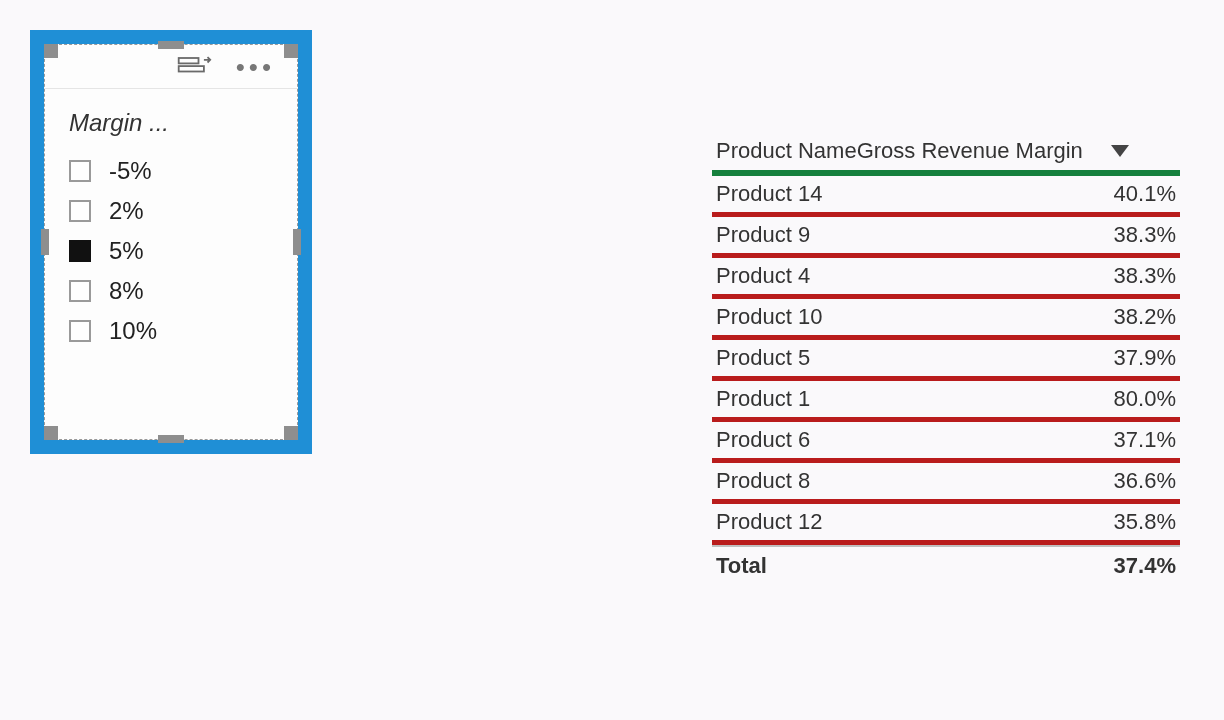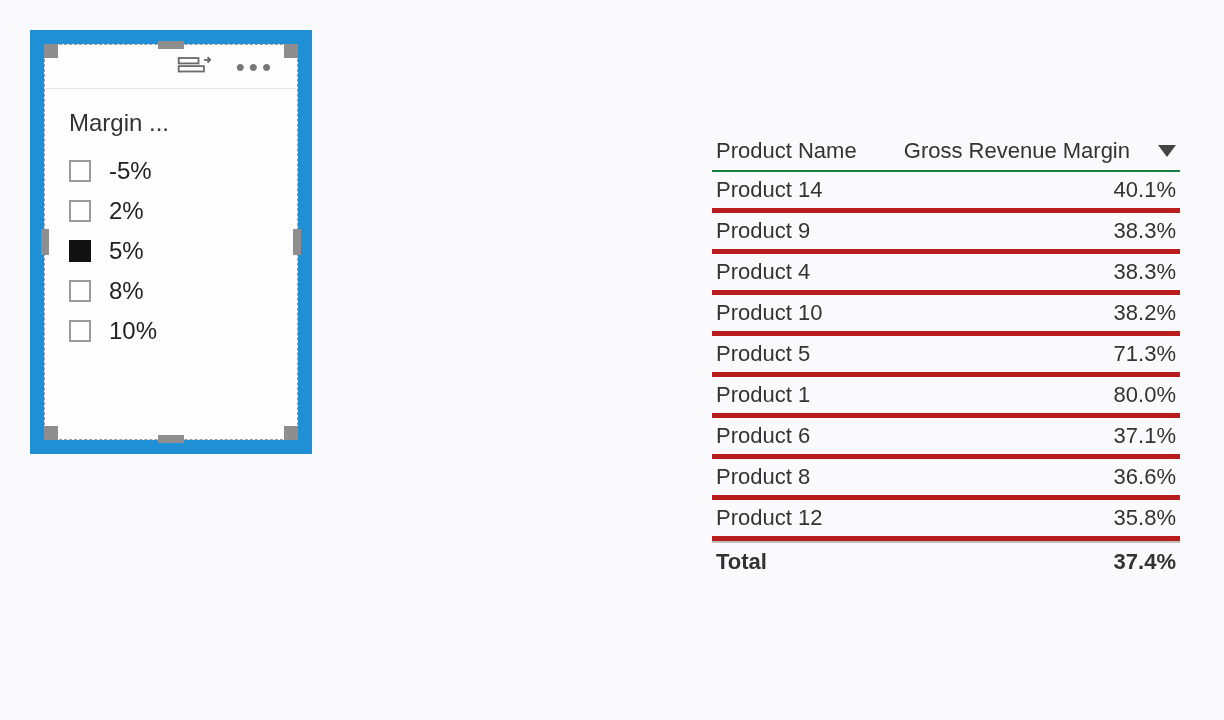--- a/index.html
+++ b/index.html
@@ -73,20 +73,21 @@
     letter-spacing: 4px;
     color: #777;
     line-height: 1;
     cursor: pointer;
   }
 
   .slicer-title {
     font-size: 24px;
     padding: 20px 0 14px 24px;
     color: #333;
+    font-style: italic;
   }
   .slicer-options {
     padding-left: 24px;
   }
   .slicer-option {
     display: flex;
     align-items: center;
     gap: 18px;
     font-size: 24px;
     padding: 6px 0;
@@ -108,27 +109,27 @@
   .table-visual {
     position: absolute;
     left: 712px;
     top: 138px;
     width: 468px;
     font-size: 22px;
     color: #333;
   }
   .thead {
     display: flex;
-    justify-content: space-between;
+    justify-content: flex-start;
     align-items: flex-end;
     padding: 0 4px 6px 4px;
-    border-bottom: 2px solid #15803d;
+    border-bottom: 6px solid #15803d;
   }
   .thead .col1 { }
-  .thead .col2 { display:flex; align-items:center; gap:28px;margin-left:44px; }
+  .thead .col2 { display:flex; align-items:center; gap:28px; }
   .sort-icon {
     width: 0; height: 0;
     border-left: 9px solid transparent;
     border-right: 9px solid transparent;
     border-top: 12px solid #444;
   }
   .tbody .row {
     display: flex;
     justify-content: space-between;
     padding: 5px 4px;
@@ -217,21 +218,21 @@
     <div class="row">
       <span>Product 4</span>
       <span class="v">38.3%</span>
     </div>
     <div class="row">
       <span>Product 10</span>
       <span class="v">38.2%</span>
     </div>
     <div class="row">
       <span>Product 5</span>
-      <span class="v">71.3%</span>
+      <span class="v">37.9%</span>
     </div>
     <div class="row">
       <span>Product 1</span>
       <span class="v">80.0%</span>
     </div>
     <div class="row">
       <span>Product 6</span>
       <span class="v">37.1%</span>
     </div>
     <div class="row">

